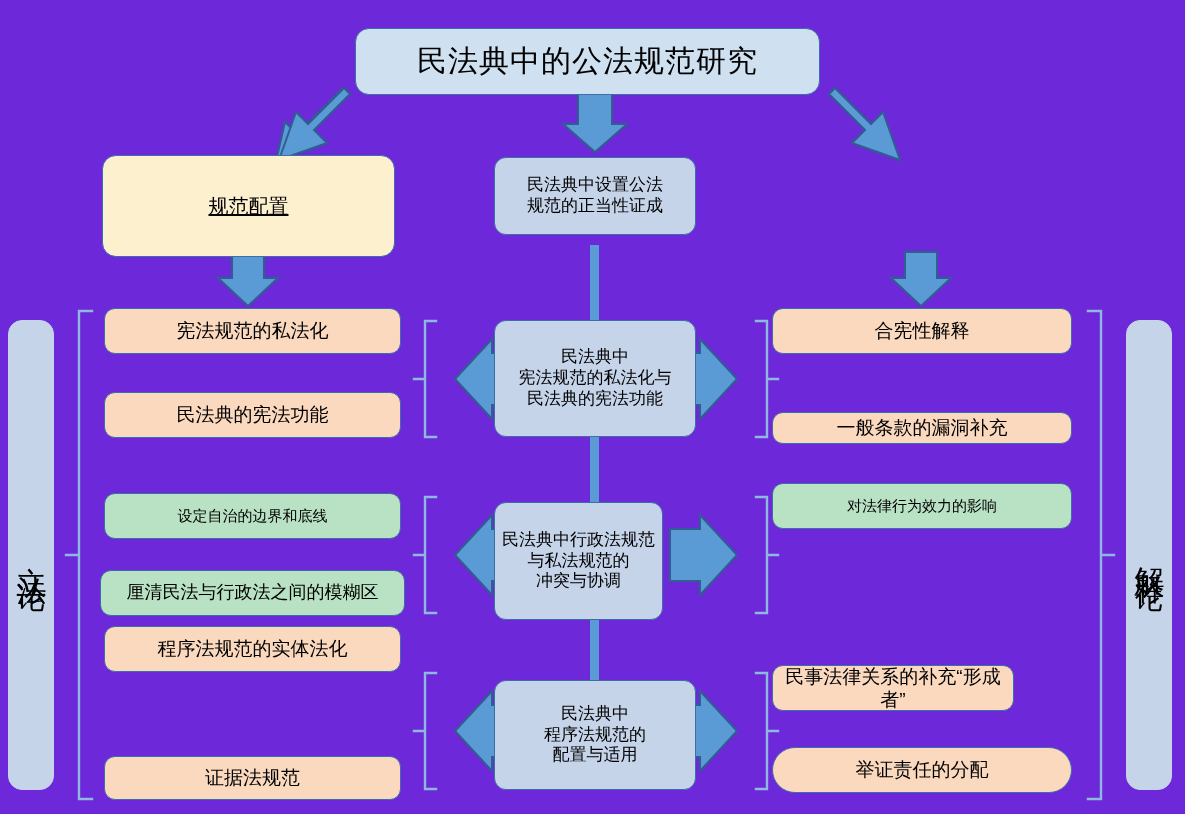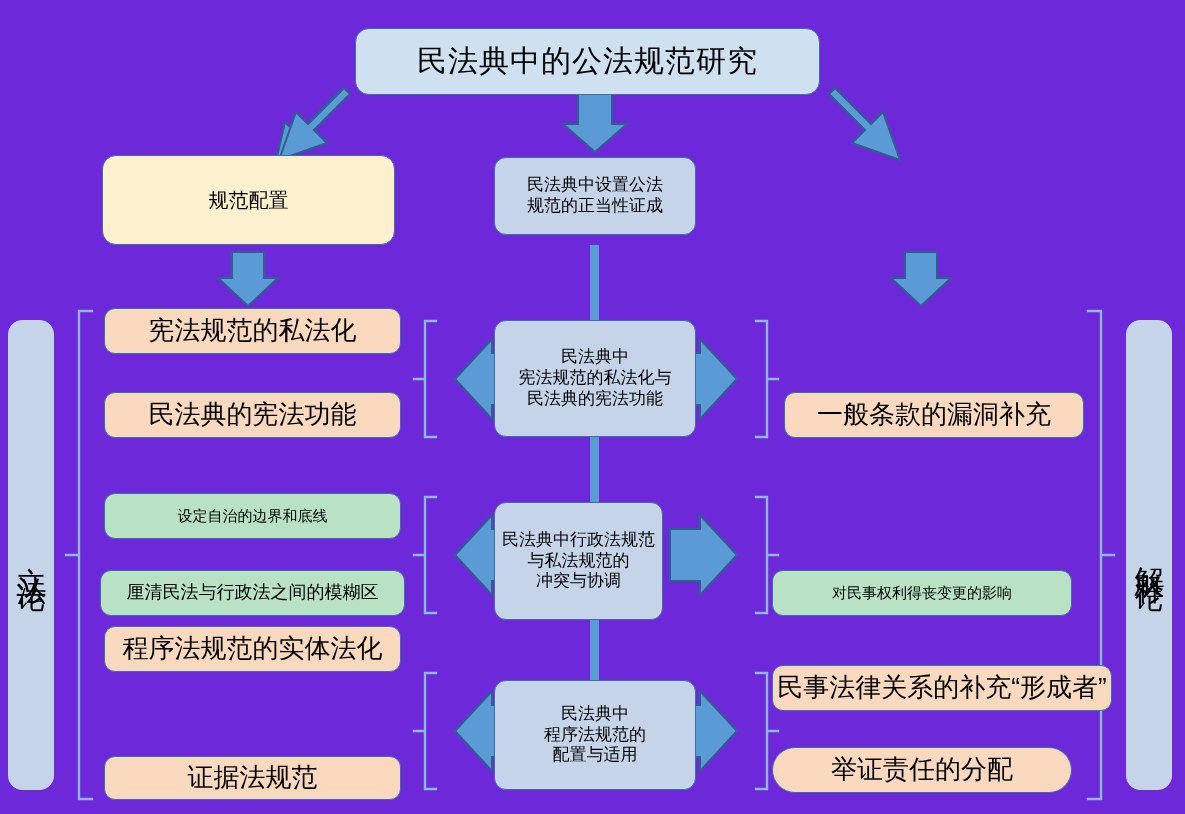--- a/index.html
+++ b/index.html
@@ -40,21 +40,21 @@
     font-size:20px;
     border-radius:14px;
   }
   .box.center{         
     background:#c6d4ea;
     font-size:17px;
     border-radius:12px;
   }
   .box.peach{
     background:#fbd9bf;
-    font-size:26px;
+    font-size:19px;
     border-radius:11px;
   }
   .box.green{
     background:#b9e2c4;
     font-size:15px;
     border-radius:11px;
   }
   
   .sidebar{
     position:absolute;
@@ -161,21 +161,21 @@
       <path class="brk" d="M 92 311 L 79 311 L 79 799 L 92 799 M 79 555 L 66 555"></path>
     </g>
 
     <g>
       <path class="brk" d="M 1088 311 L 1101 311 L 1101 799 L 1088 799 M 1101 555 L 1114 555"></path>
     </g>
   </svg>
 
   <div class="box title" style="left:355px; top:28px; width:465px; height:67px;">民法典中的公法规范研究</div>
 
-  <div class="box cat" style="left:102px; top:155px; width:293px; height:90px;">规范配置</div>
+  <div class="box cat" style="left:102px; top:155px; width:293px; height:102px;text-decoration:underline;">规范配置</div>
 
 
   <div class="box center" style="left:494px; top:157px; width:202px; height:78px;">民法典中设置公法
 规范的正当性证成</div>
 
   <div class="box center" style="left:494px; top:320px; width:202px; height:117px;">民法典中
 宪法规范的私法化与
 民法典的宪法功能</div>
 
   <div class="box center" style="left:494px; top:502px; width:169px; height:118px;">民法典中行政法规范
@@ -191,27 +191,28 @@
   <div class="box peach" style="left:104px; top:392px; width:297px; height:46px;">民法典的宪法功能</div>
 
   <div class="box green" style="left:104px; top:493px; width:297px; height:46px;">设定自治的边界和底线</div>
 
   <div class="box green" style="left:100px; top:570px; width:305px; height:46px; font-size:18px;">厘清民法与行政法之间的模糊区</div>
 
   <div class="box peach" style="left:104px; top:626px; width:297px; height:46px;">程序法规范的实体法化</div>
 
   <div class="box peach" style="left:104px; top:756px; width:297px; height:44px;">证据法规范</div>
 
-
-  <div class="box peach" style="left:772px; top:392px; width:300px; height:46px;margin-left:12px;">一般条款的漏洞补充</div>
-
-
-  <div class="box green" style="left:772px; top:570px; width:300px; height:46px;">对民事权利得丧变更的影响</div>
-
-  <div class="box peach" style="left:772px; top:665px; width:340px; height:46px;text-align:right;">民事法律关系的补充“形成者”</div>
+  <div class="box peach" style="left:772px; top:308px; width:300px; height:46px;">合宪性解释</div>
+
+  <div class="box peach" style="left:772px; top:412px; width:300px; height:32px;">一般条款的漏洞补充</div>
+
+  <div class="box green" style="left:772px; top:483px; width:300px; height:46px;">对法律行为效力的影响</div>
+
+
+  <div class="box peach" style="left:772px; top:665px; width:242px; height:46px;">民事法律关系的补充“形成者”</div>
 
   <div class="box peach" style="left:772px; top:747px; width:300px; height:46px;border-radius:23px;">举证责任的分配</div>
 
   <div class="sidebar" style="left:8px; top:320px; width:46px; height:470px;">
     <span>立法论</span>
   </div>
 
   <div class="sidebar" style="left:1126px; top:320px; width:46px; height:470px;">
     <span>解释论</span>
   </div>

